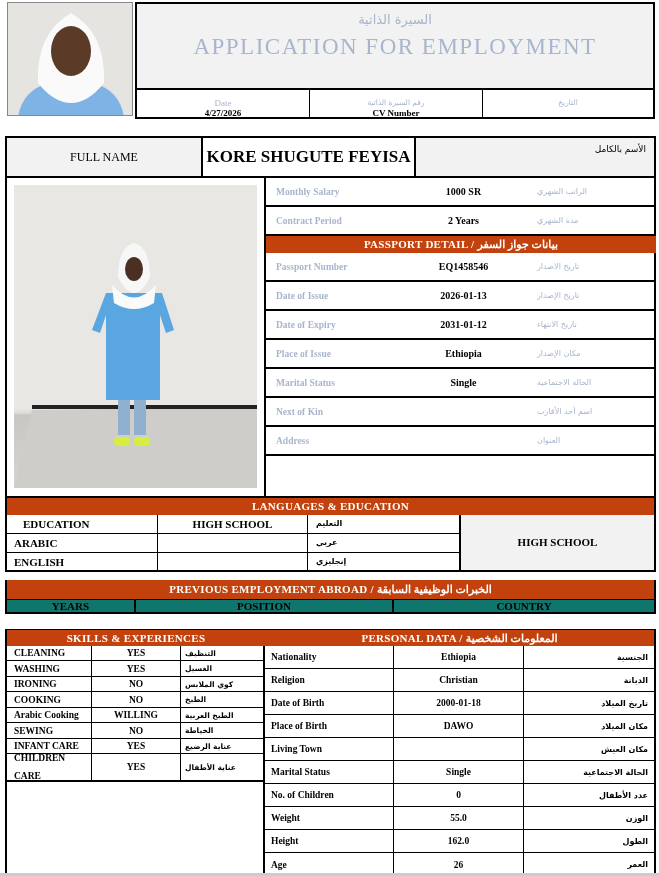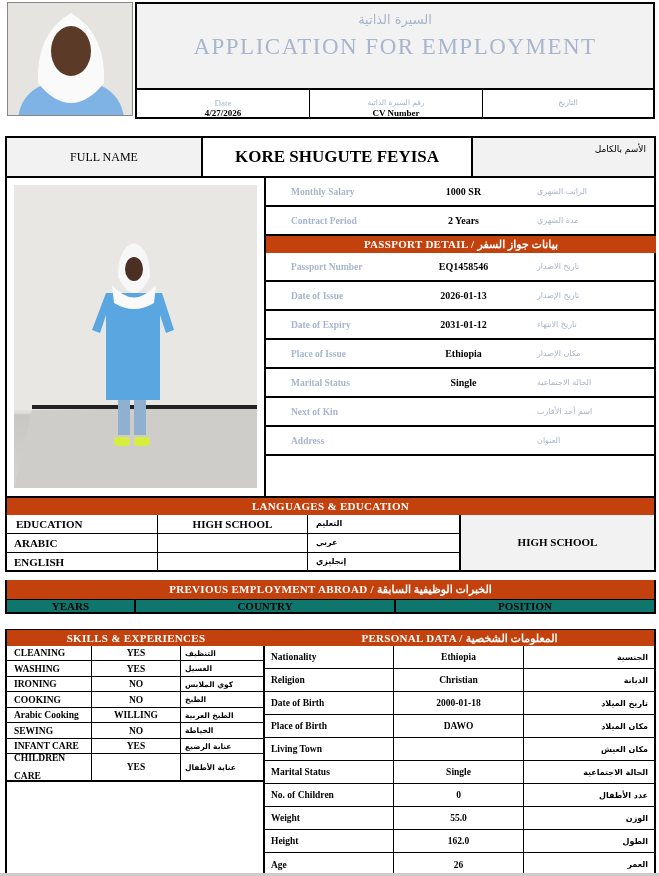--- a/index.html
+++ b/index.html
@@ -13,28 +13,28 @@
 #title-ar{position:absolute;top:8px;left:0;right:0;text-align:center;font-size:13px;color:#a8b5cc}
 #title-en{position:absolute;top:30px;left:0;right:0;text-align:center;font-size:23px;letter-spacing:1.5px;font-weight:normal;color:#a8b5cc}
 #info-row{left:135px;top:89px;width:520px;height:30px;border:2px solid #000;border-top:1px solid #000;display:flex}
 #info-row .cell{border-right:1px solid #000;height:100%;text-align:center;padding-top:8px}
 #info-row .cell:last-child{border-right:none}
 .lbl-s{font-size:9px;color:#a8b5cc;line-height:10px}
 .val-s{font-size:9px;font-weight:bold;line-height:11px}
 
 #name-row{left:5px;top:136px;width:651px;height:42px;border:2px solid #000;display:flex}
 #name-row .c1{width:196px;background:#f2f2f2;border-right:2px solid #000;text-align:center;line-height:38px;font-size:12px}
-#name-row .c2{width:270px;border-right:2px solid #000;text-align:center;line-height:38px;font-size:17px;font-weight:bold}
+#name-row .c2{width:213px;border-right:2px solid #000;text-align:center;line-height:38px;font-size:17px;font-weight:bold}
 #name-row .c3{flex:1;background:#f2f2f2;text-align:right;padding:6px 8px 0 0;font-size:9px}
 
 #main-box{left:5px;top:178px;width:651px;height:320px;border:2px solid #000;border-top:none}
 #photo-full{left:14px;top:185px;width:243px;height:303px;background:linear-gradient(#eae8e4,#e2e0dc 75%,#c9c7c4 76%,#d6d4d1);overflow:hidden}
 #right-col{left:264px;top:178px;width:392px;height:320px;border-left:2px solid #000}
 .rrow{position:absolute;left:0;width:390px;display:flex;align-items:center;border-bottom:2px solid #000;font-size:9.5px}
-.rrow .k{width:150px;padding-left:25px;color:#a8b5cc;font-weight:bold}
+.rrow .k{width:150px;padding-left:10px;color:#a8b5cc;font-weight:bold}
 .rrow .v{width:95px;text-align:center;font-weight:bold;font-size:10px;color:#000}
 .rrow .a{flex:1;padding-left:26px;color:#a8b5cc;font-size:8px}
 .band{background:#c2410c;color:#fff;font-weight:bold;text-align:center;font-size:11px;letter-spacing:.3px}
 
 #lang-band{left:5px;top:498px;width:651px;height:17px;line-height:17px;border-left:2px solid #000;border-right:2px solid #000}
 #lang-table{left:5px;top:515px;width:651px;height:57px;border:2px solid #000;border-top:none}
 .lrow{position:absolute;left:0;height:19px;display:flex;border-bottom:1px solid #000;font-size:11px;font-weight:bold}
 .lrow div{border-right:1px solid #000;line-height:18px}
 
 #prev-band{left:5px;top:580px;width:651px;height:19px;line-height:19px;border-left:2px solid #000;border-right:2px solid #000}
@@ -158,42 +158,42 @@
   <div class="rrow" style="top:249px;height:29px">
     <div class="k">Address</div>
     <div class="v"></div>
     <div class="a ar">العنوان</div>
   </div>
 </div>
 
 <div id="lang-band" class="abs band">LANGUAGES &amp; EDUCATION</div>
 <div id="lang-table" class="abs">
   <div class="lrow" style="top:0;width:453px">
-    <div style="width:151px;padding-left:9px">EDUCATION</div>
+    <div style="width:151px;padding-left:16px">EDUCATION</div>
     <div style="width:150px;text-align:center">HIGH SCHOOL</div>
     <div class="ar" style="flex:1;padding-left:8px;font-size:8px">التعليم</div>
   </div>
   <div class="lrow" style="top:19px;width:453px">
     <div style="width:151px;padding-left:7px">ARABIC</div>
     <div style="width:150px;text-align:center"></div>
     <div class="ar" style="flex:1;padding-left:8px;font-size:8px">عربي</div>
   </div>
   <div class="lrow" style="top:38px;width:453px;border-bottom:none">
     <div style="width:151px;padding-left:7px">ENGLISH</div>
     <div style="width:150px;text-align:center"></div>
     <div class="ar" style="flex:1;padding-left:8px;font-size:8px">إنجليزي</div>
   </div>
   <div style="position:absolute;left:453px;top:0;right:0;height:55px;background:#f2f2f2;border-left:1px solid #000;text-align:center;line-height:55px;font-size:11px;font-weight:bold">HIGH SCHOOL</div>
 </div>
 
 <div id="prev-band" class="abs band">PREVIOUS EMPLOYMENT ABROAD / الخبرات الوظيفية السابقة</div>
 <div id="prev-head" class="abs">
   <div style="width:129px">YEARS</div>
+  <div style="flex:1">POSITION</div>
   <div style="width:260px">COUNTRY</div>
-  <div style="flex:1">POSITION</div>
 </div>
 
 <div id="skills-band" class="abs band">SKILLS &amp; EXPERIENCES</div>
 <div id="skills-box" class="abs">
   <div class="srow" style="top:0;height:15px">
     <div class="s1">CLEANING</div>
     <div class="s2">YES</div>
     <div class="s3 ar">التنظيف</div>
   </div>
   <div class="srow" style="top:15px;height:16px">

